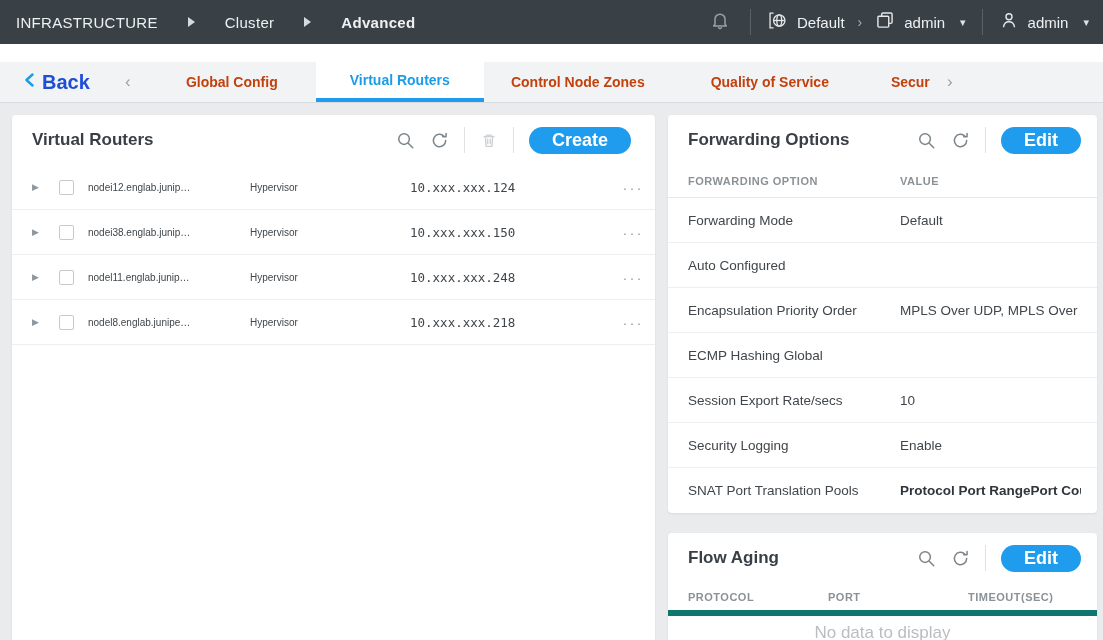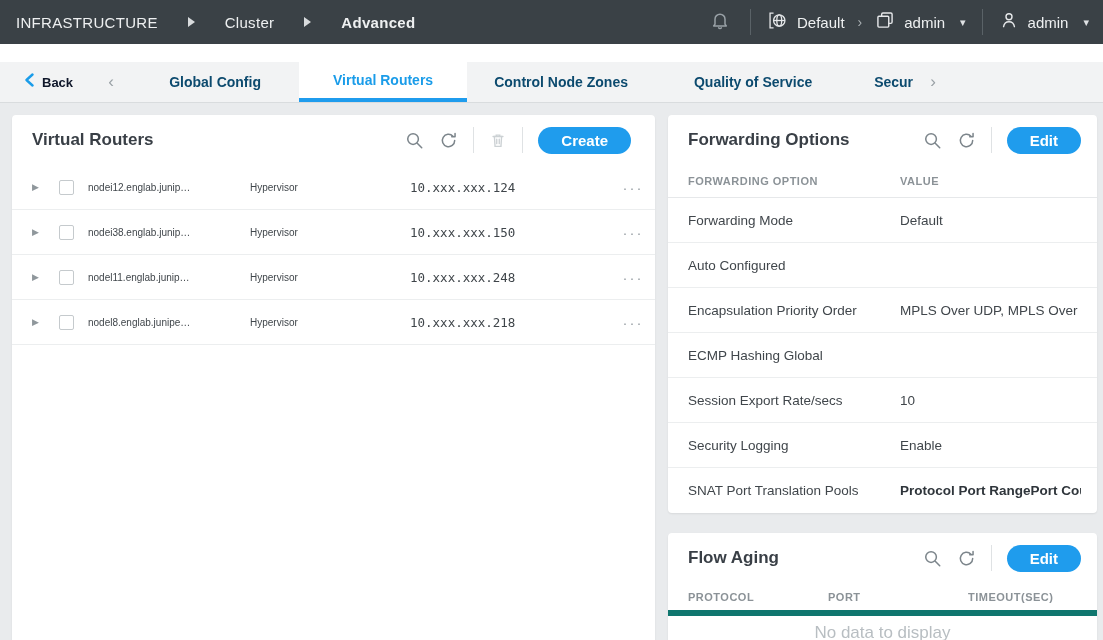--- a/index.html
+++ b/index.html
@@ -17,43 +17,43 @@
   .nav-group { display:flex; align-items:center; gap:9px; cursor:pointer; }
   .nav-label { color:#eef0f1; font-size:15px; }
   .caret { font-size:11px; color:#dfe2e4; margin-left:6px; }
   .scope-sep { color:#aab0b4; font-size:14px; margin:0 4px; }
   .bell-wrap { margin-right:4px; cursor:pointer; }
 
   
   .subnav-gap { height:18px; background:#ffffff; }
   .tabbar { height:41px; background:#f2f3f4; border-bottom:1px solid #d9dcde; display:flex; align-items:stretch; }
   .back-link { display:flex; align-items:center; gap:7px; padding:0 18px 0 24px; cursor:pointer; }
-  .back-label { color:#0f172a; font-size:13px; font-weight:700; }
+  .back-label { color:#1d4ed8; font-size:20px; font-weight:700; }
   .tab-scroll { display:flex; align-items:center; justify-content:center; width:40px; color:#9aa1a6; font-size:17px; cursor:pointer; }
-  .tab { display:flex; align-items:center; justify-content:center; font-size:14px; font-weight:700; color:#0c4a6e; cursor:pointer; white-space:nowrap; }
+  .tab { display:flex; align-items:center; justify-content:center; font-size:14px; font-weight:700; color:#c2410c; cursor:pointer; white-space:nowrap; }
   .tab.t1 { width:168px; } .tab.t2 { width:168px; } .tab.t3 { width:158px; }
   .tab.t4 { width:188px; } .tab.t5 { width:196px; }
   .tab.t6 { width:62px; overflow:hidden; justify-content:flex-end; }
   .tab.active { background:#ffffff; color:#1a9ce9; border-bottom:4px solid #1f9ced; }
 
   
   .content { padding:12px 6px 0 12px; display:flex; gap:13px; height:536px; }
   .card { background:#ffffff; border-radius:4px; box-shadow:0 1px 2px rgba(0,0,0,.08); }
   .left-card { width:643px; height:560px; }
   .right-col { width:429px; display:flex; flex-direction:column; }
   .fwd-card { height:398px; }
   .flow-card { margin-top:20px; height:140px; }
 
   .card-header { height:50px; display:flex; align-items:center; padding:0 16px 0 20px; }
   .left-card .card-header { padding-right:24px; }
   .card-title { font-size:17px; font-weight:700; color:#393f46; flex:0 0 auto; }
   .header-actions { margin-left:auto; display:flex; align-items:center; gap:15px; }
   .icon-btn { background:none; border:none; cursor:pointer; display:flex; align-items:center; padding:0; }
   .action-divider { width:1px; height:26px; background:#dfe2e4; }
-  .pill-btn { background:#1f9ced; color:#ffffff; font-family:"Liberation Sans",sans-serif; font-size:15px; font-weight:700; border:none; border-radius:14px; height:27px; padding:0 23px; cursor:pointer; }
+  .pill-btn { background:#1f9ced; color:#ffffff; font-family:"Liberation Sans",sans-serif; font-size:18px; font-weight:700; border:none; border-radius:14px; height:27px; padding:0 23px; cursor:pointer; }
 
   
   .vr-grid { display:grid; grid-template-columns:16px 36px 162px 160px 1fr 44px; align-items:center; padding-left:20px; }
   .vr-head { height:33px; border-bottom:1px solid #e6e8ea; }
   .vr-row { height:45px; border-bottom:1px solid #eceeef; cursor:pointer; }
   .col-label { font-size:11px; font-weight:600; color:#8b9297; letter-spacing:.5px; }
   .cell { font-size:10px; color:#40464b; padding-left:4px; overflow:hidden; white-space:nowrap; }
   .cell.ip { font-family:"DejaVu Sans Mono", monospace; font-size:12.5px; color:#3f454a; }
   .expand-caret { color:#8f979c; font-size:9px; cursor:pointer; }
   .checkbox { width:15px; height:15px; border:1px solid #c5cacd; border-radius:2px; background:#fff; cursor:pointer; }

